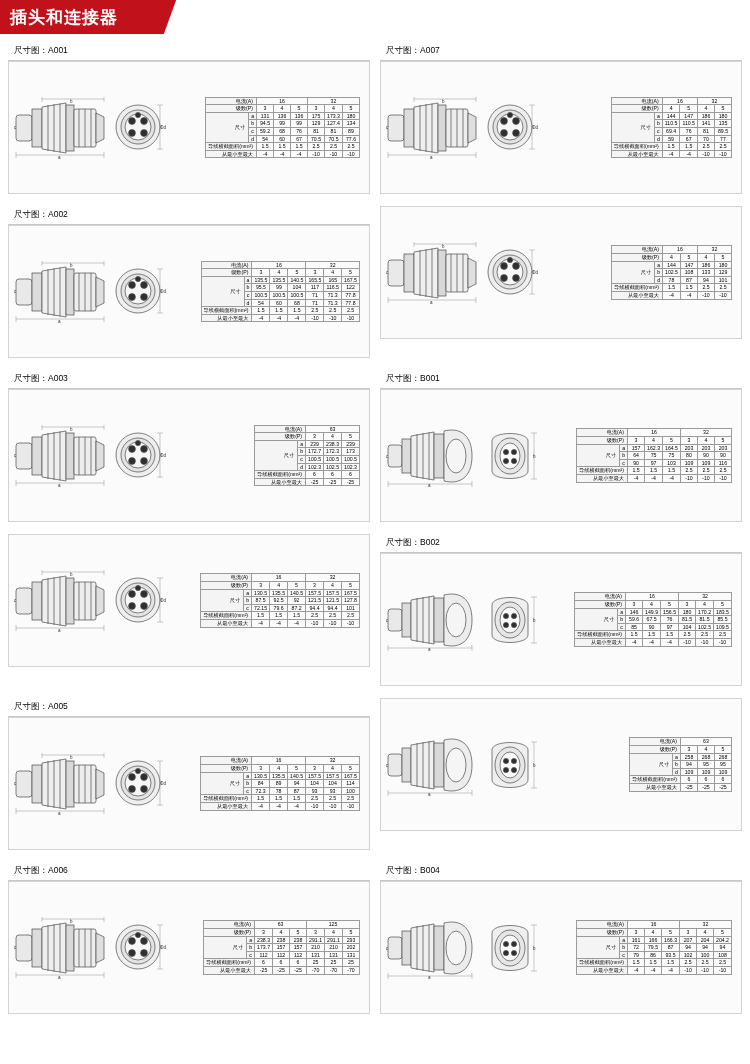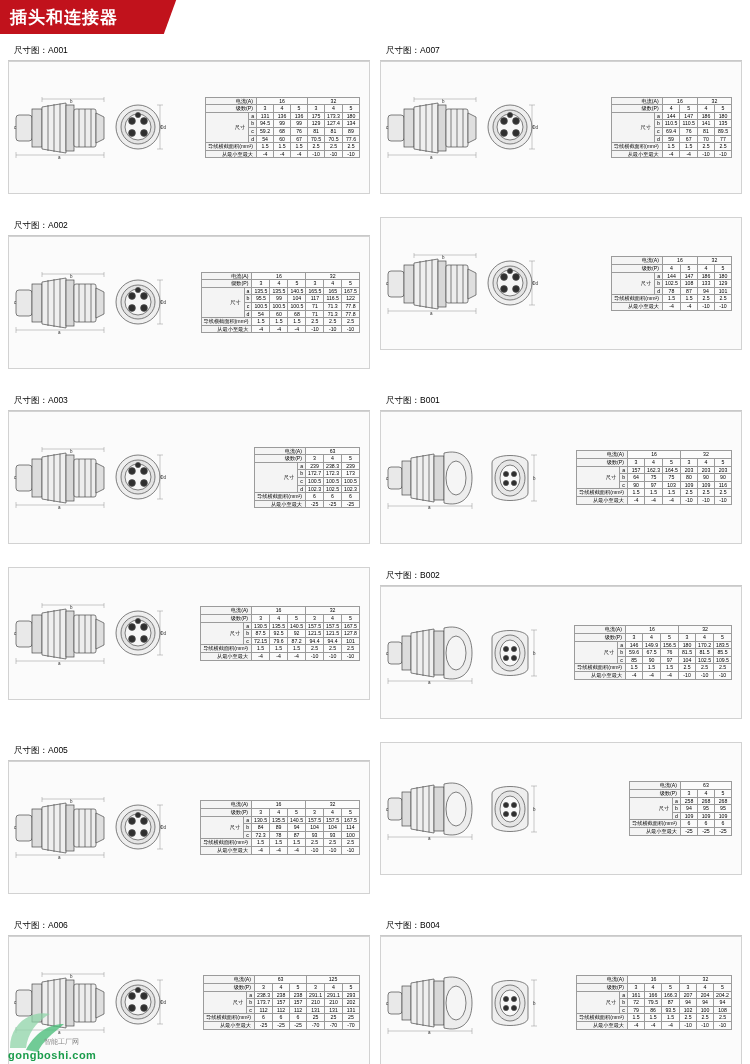--- a/index.html
+++ b/index.html
@@ -44,21 +44,21 @@
   }
   
   .grid {
     padding: 8px 8px 0 8px;
     display: flex;
     flex-wrap: wrap;
     gap: 0px 10px;
   }
   .cell {
     width: 362px;
-    margin-bottom: 23px;
+    margin-bottom: 12px;
   }
   .cell-head {
     font-size: 8.5px;
     color: #000;
     padding: 3px 6px 3px 6px;
     border-bottom: 1px solid #c9c9c9;
   }
   .cell-body {
     border: 1px solid #d2d2d2;
     background: #fbfbfb;
@@ -1481,22 +1481,14 @@
                   <td class="val">-10</td>
                   <td class="val">-10</td>
                 </tr>
               </tbody>
             </table>
           </div>
         </div>
       </div>
     </div>
 
-  <div class="watermark">
-    <svg width="130" height="58" viewBox="0 0 130 58">
-      <path d="M6 44 C6 20, 26 6, 46 10 C34 16, 24 28, 22 44 Z" fill="#8fd4a8" opacity="0.75"></path>
-      <path d="M22 46 C30 30, 44 20, 60 20 C48 30, 38 38, 34 48 Z" fill="#4fbf7d" opacity="0.8"></path>
-      <text x="40" y="40" class="wm-sub" fill="#888" font-family="Liberation Sans, sans-serif" font-size="7">智能工厂网</text>
-      <text x="4" y="55" class="wm-text" fill="#1a9c4b" font-family="Liberation Sans, sans-serif" font-size="11" font-weight="bold">gongboshi.com</text>
-    </svg>
-  </div>
 
 </div>
 
 </body></html>

